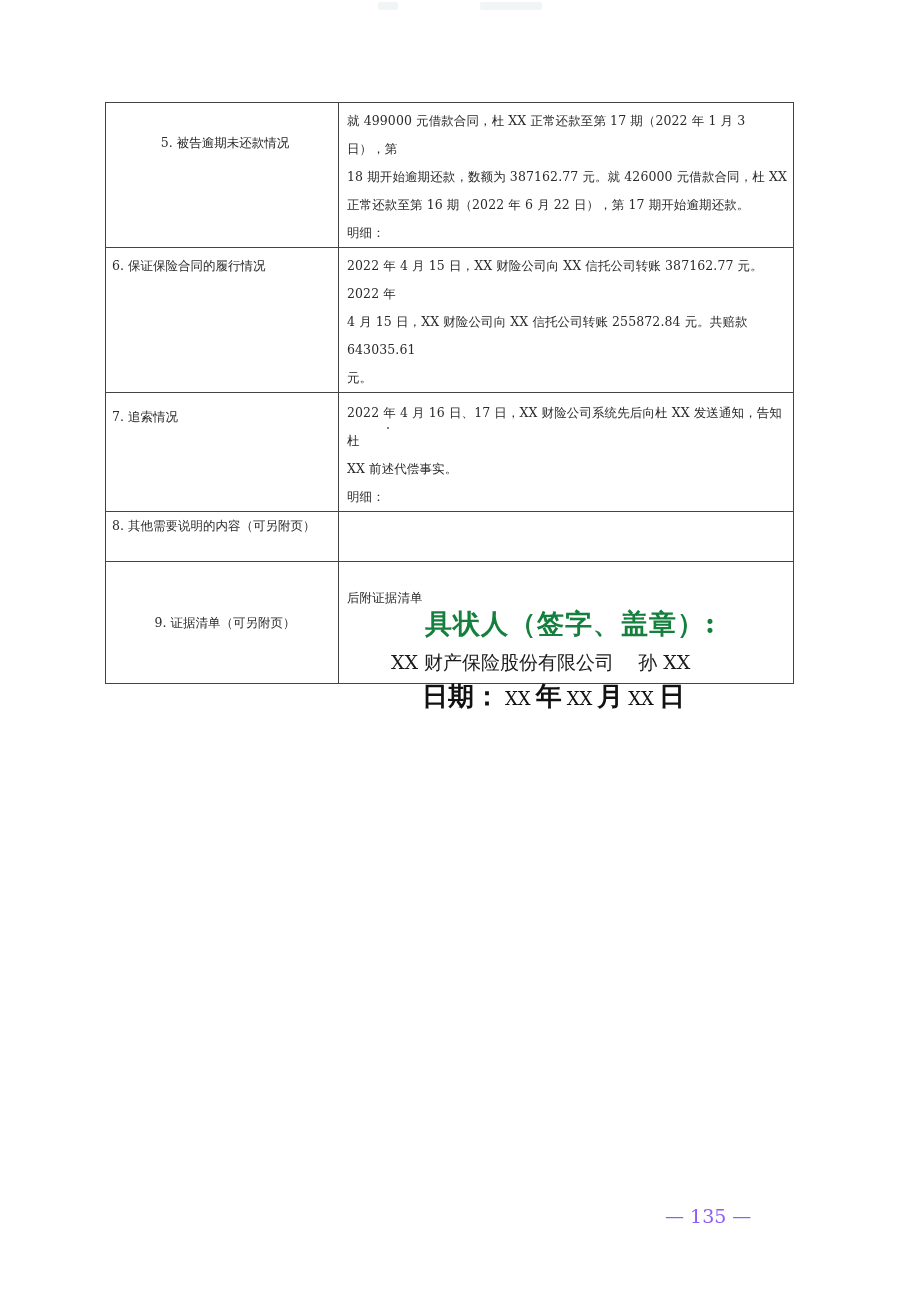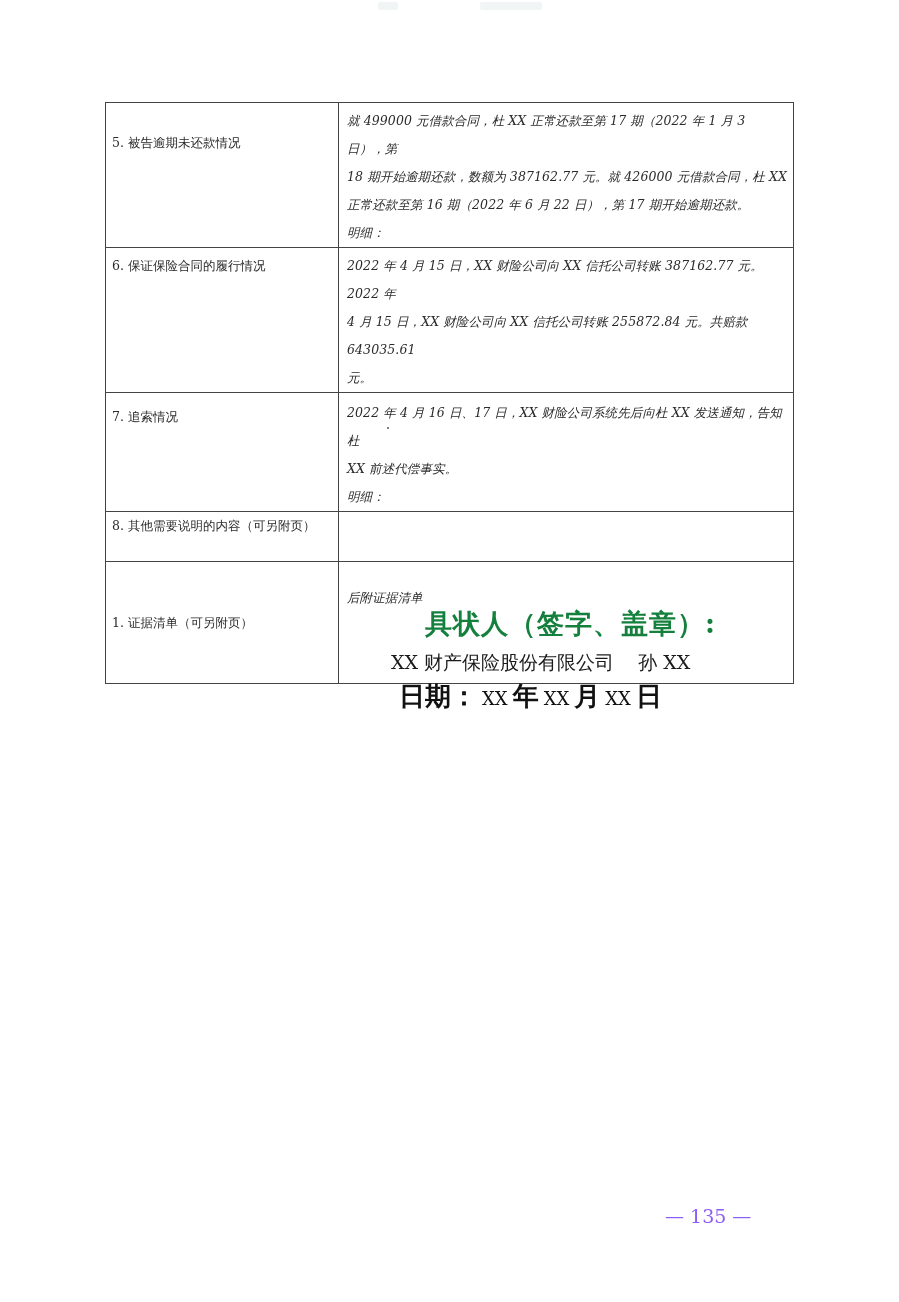--- a/index.html
+++ b/index.html
@@ -38,26 +38,26 @@
       line-height: 28px;
     }
     td.label {
       width: 226px;
       padding-left: 6px !important;
     }
     td.content {
       padding-left: 8px !important;
       padding-right: 6px !important;
       letter-spacing: 0.1px;
-      font-style: italic;
     }
     .label-mid {
       display: flex;
       align-items: center;
       height: 100%;
+      justify-content: center;
     }
     .row5 td { height: 122px; }
     .row6 td { height: 84px; }
     .row7 td { height: 89px; }
     .row8 td { height: 49px; }
     .row9 td { height: 121px; }
     .cell-inner {
       padding-top: 4px;
     }
     .sig-title {
@@ -74,21 +74,21 @@
       position: absolute;
       left: 391px;
       top: 650px;
       font-size: 19px;
       color: #1a1a1a;
       font-family: "DejaVu Serif", "Liberation Serif", serif;
       white-space: pre;
     }
     .sig-date {
       position: absolute;
-      left: 399px;
+      left: 422px;
       top: 679px;
       font-size: 26px;
       font-weight: bold;
       color: #111;
       font-family: "DejaVu Serif", "Liberation Serif", serif;
     }
     .sig-date .small {
       font-size: 18px;
       font-weight: normal;
       margin: 0 5px;
@@ -167,21 +167,21 @@
     <td class="label">
       <div style="padding-top:0px;">
         <span>8. 其他需要说明的内容（可另附页）</span>
       </div>
     </td>
     <td class="content"></td>
   </tr>
   <tr class="row9">
     <td class="label">
       <div class="label-mid" style="height:121px;">
-        <span>1. 证据清单（可另附页）</span>
+        <span>9. 证据清单（可另附页）</span>
       </div>
     </td>
     <td class="content">
       <div style="padding-top:22px;">
         <div>后附证据清单</div>
       </div>
     </td>
   </tr>
 </tbody>
   </table>

